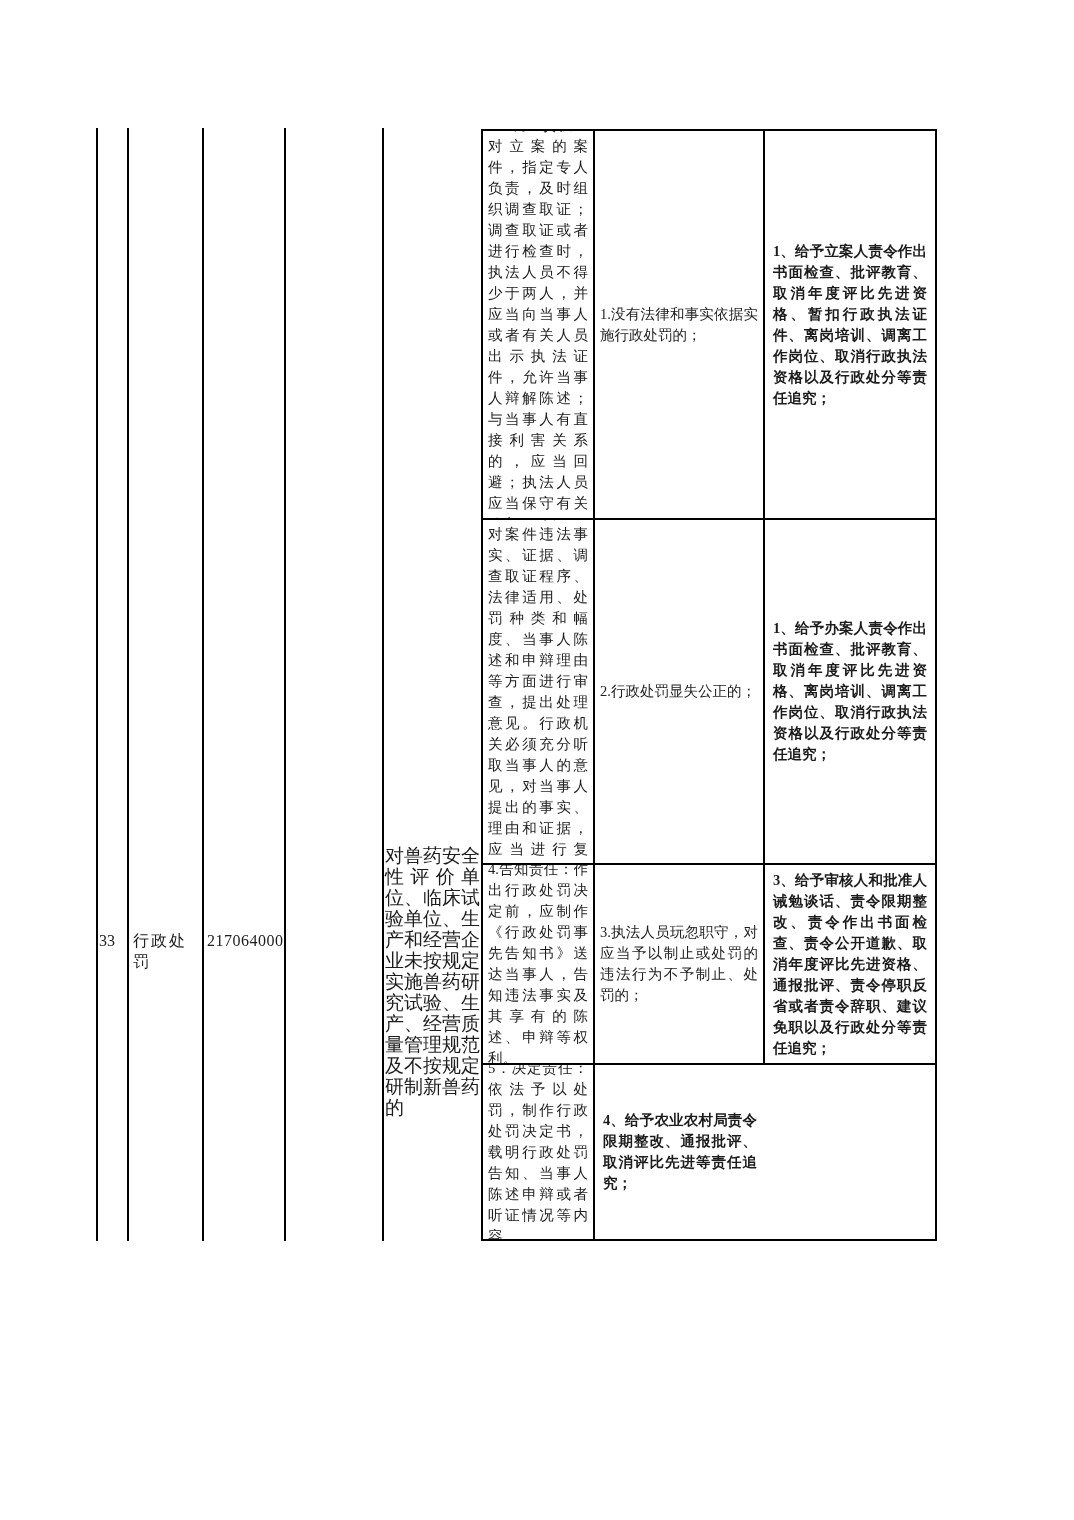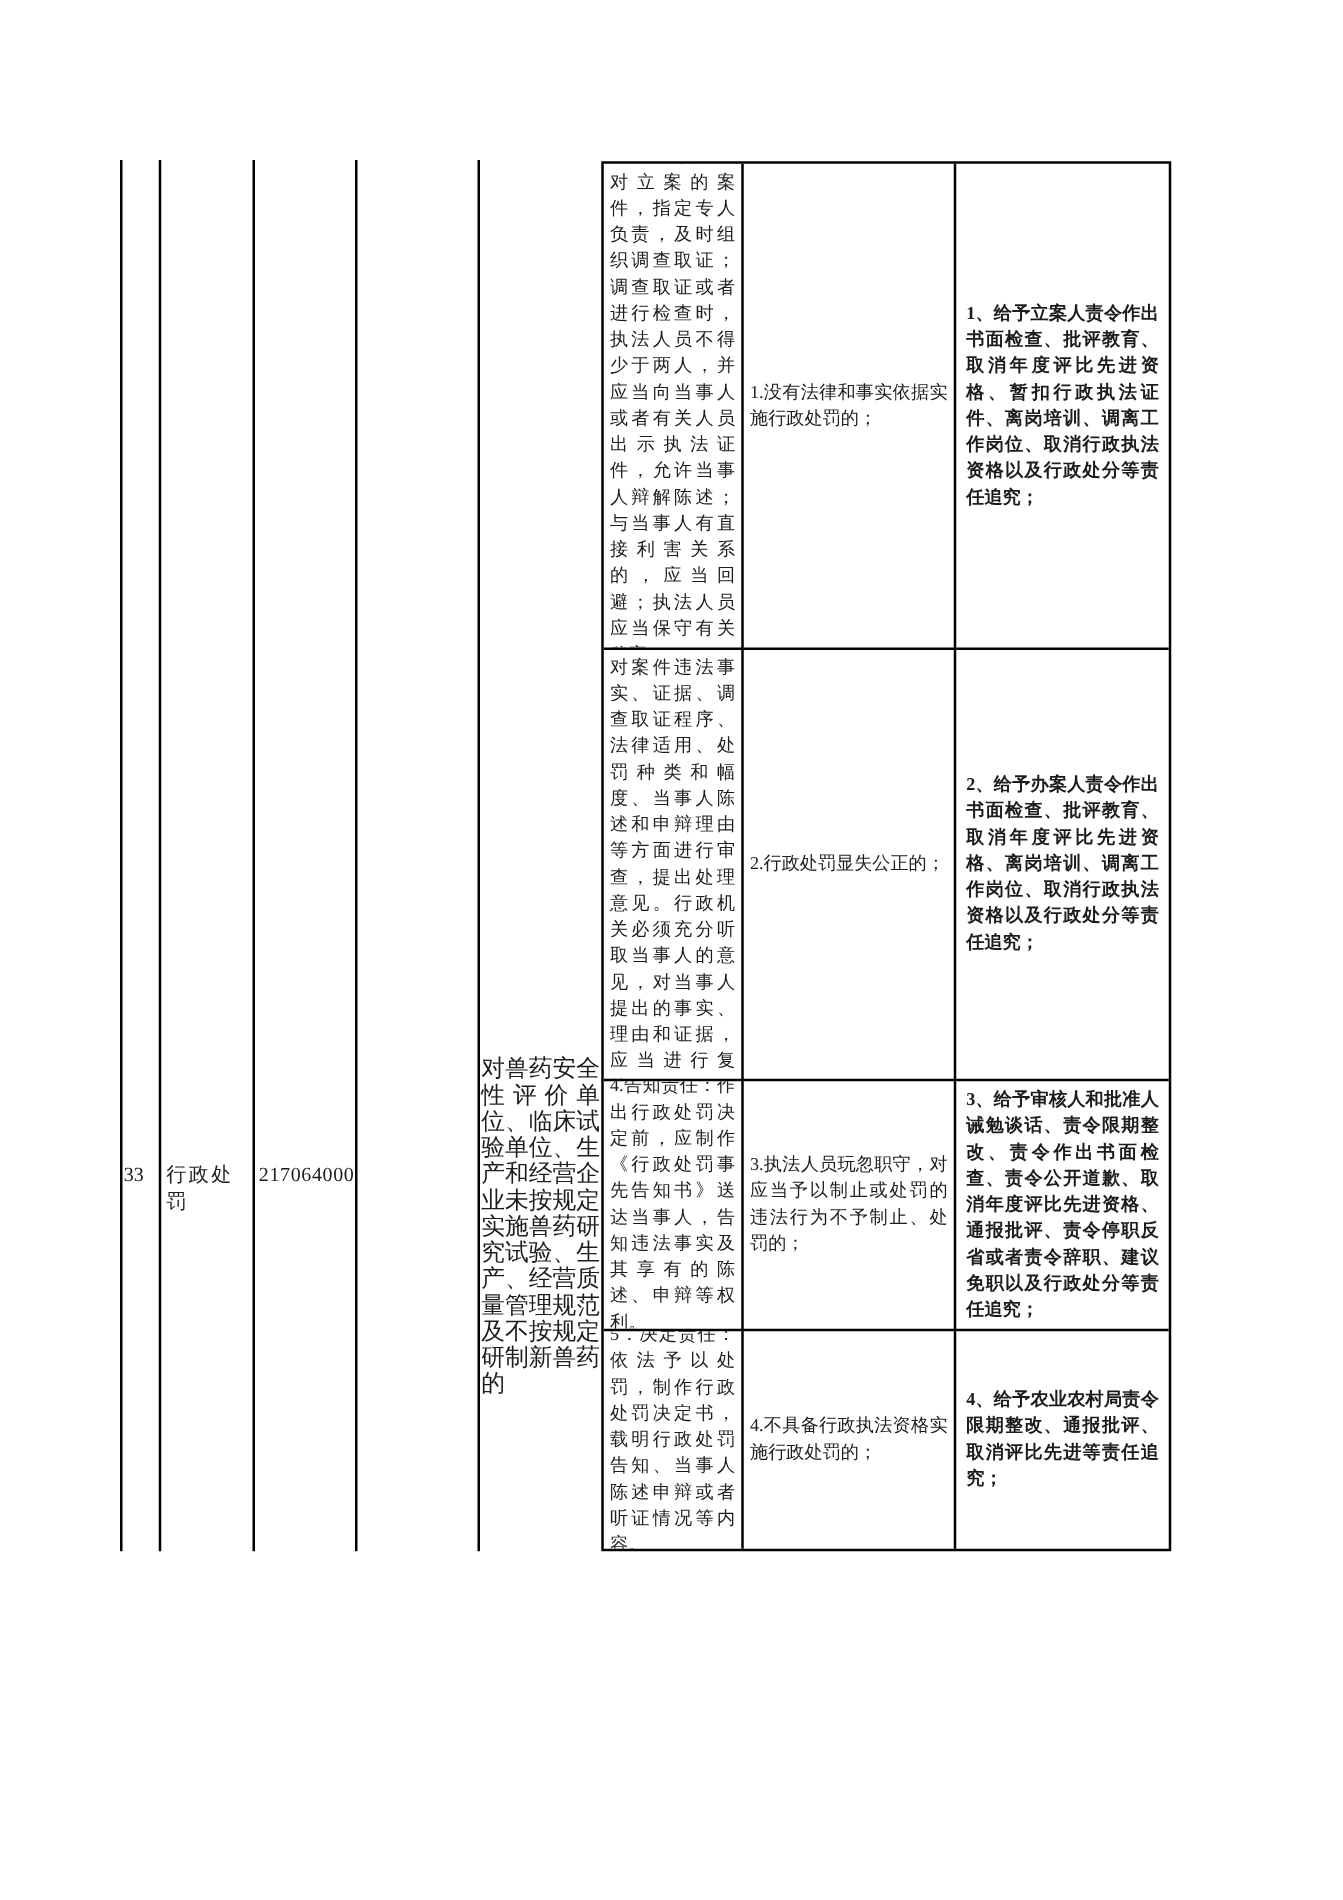--- a/index.html
+++ b/index.html
@@ -94,37 +94,34 @@
       <p>1、给予立案人责令作出书面检查、批评教育、取消年度评比先进资格、暂扣行政执法证件、离岗培训、调离工作岗位、取消行政执法资格以及行政处分等责任追究；</p>
     </div>
 
     <div class="itcell">
       <p>3．审查责任：对案件违法事实、证据、调查取证程序、法律适用、处罚种类和幅度、当事人陈述和申辩理由等方面进行审查，提出处理意见。行政机关必须充分听取当事人的意见，对当事人提出的事实、理由和证据，应当进行复核。</p>
     </div>
     <div class="itcell">
       <p>2.行政处罚显失公正的；</p>
     </div>
     <div class="itcell last-col col-measure">
-      <p>2、给予办案人责令作出书面检查、批评教育、取消年度评比先进资格、离岗培训、调离工作岗位、取消行政执法资格以及行政处分等责任追究；</p>
+      <p>1、给予办案人责令作出书面检查、批评教育、取消年度评比先进资格、离岗培训、调离工作岗位、取消行政执法资格以及行政处分等责任追究；</p>
     </div>
 
     <div class="itcell">
       <p>4.告知责任：作出行政处罚决定前，应制作《行政处罚事先告知书》送达当事人，告知违法事实及其享有的陈述、申辩等权利。</p>
     </div>
     <div class="itcell">
       <p>3.执法人员玩忽职守，对应当予以制止或处罚的违法行为不予制止、处罚的；</p>
     </div>
     <div class="itcell last-col col-measure">
       <p>3、给予审核人和批准人诫勉谈话、责令限期整改、责令作出书面检查、责令公开道歉、取消年度评比先进资格、通报批评、责令停职反省或者责令辞职、建议免职以及行政处分等责任追究；</p>
     </div>
 
     <div class="itcell last-row">
       <p>5．决定责任：依法予以处罚，制作行政处罚决定书，载明行政处罚告知、当事人陈述申辩或者听证情况等内容。</p>
     </div>
-    <div class="itcell last-row">
-      <p>4.不具备行政执法资格实施行政处罚的；</p>
-    </div>
     <div class="itcell last-col last-row col-measure">
       <p>4、给予农业农村局责令限期整改、通报批评、取消评比先进等责任追究；</p>
     </div>
 
   </div>
 </div>
 
 </body></html>

